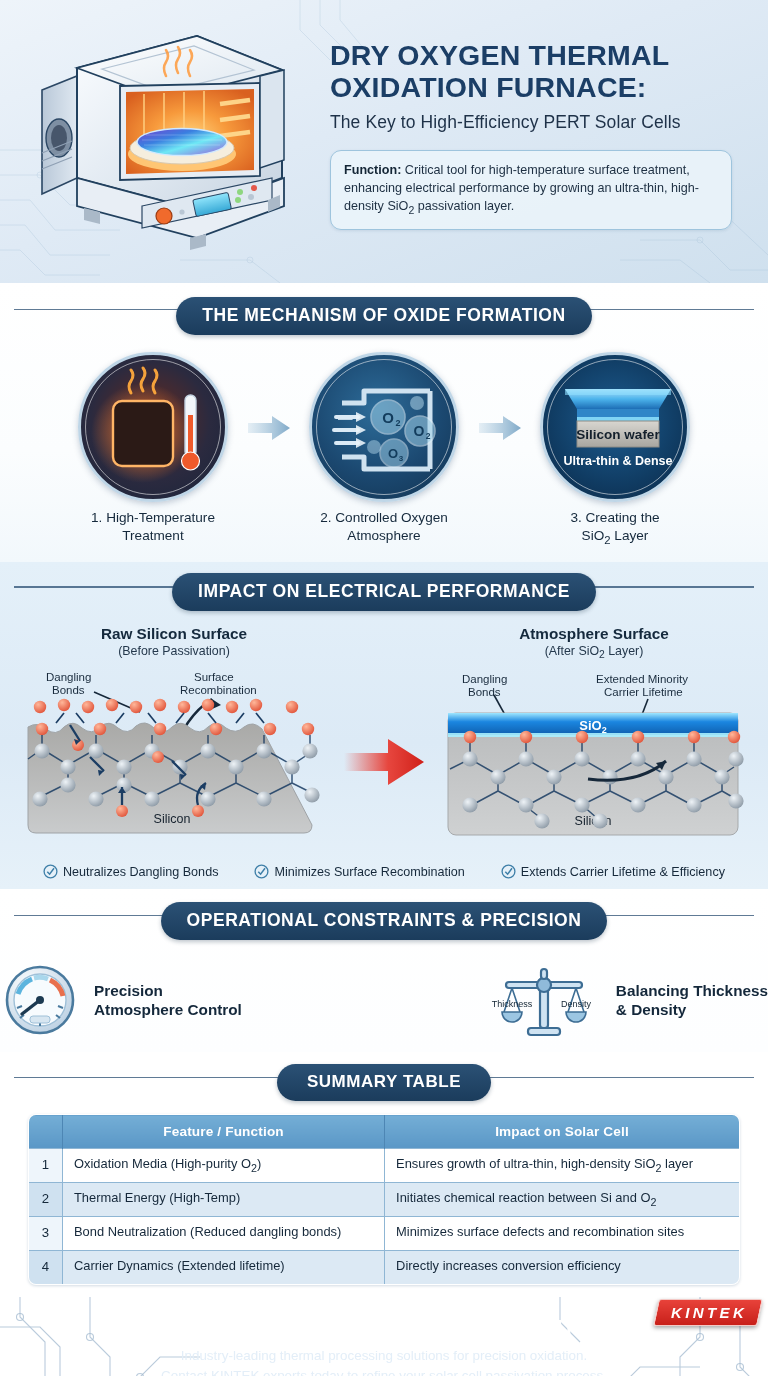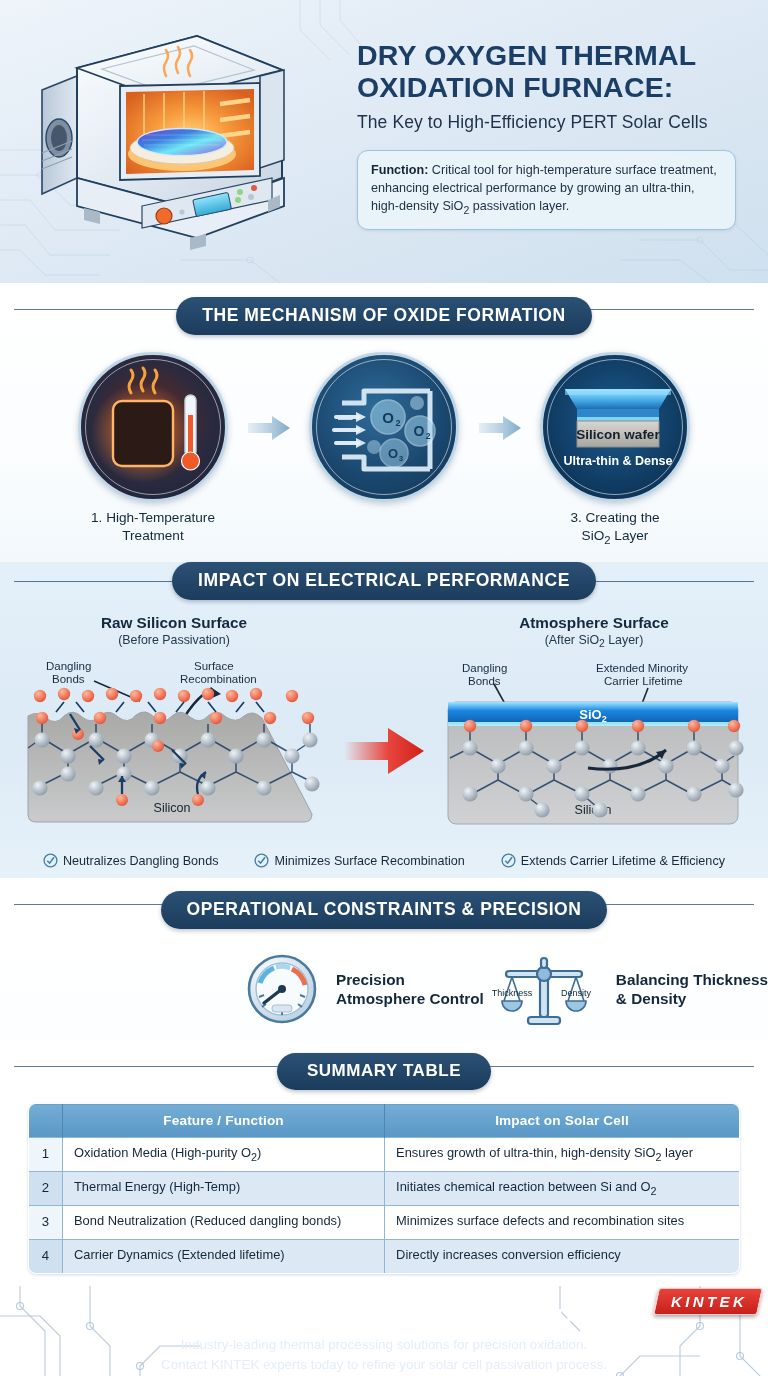--- a/index.html
+++ b/index.html
@@ -12,21 +12,21 @@
   }
   .page { width: 768px; height: 1376px; position: relative; }
 
   
   .hero {
     position: relative; height: 283px;
     background: linear-gradient(160deg, #eef4fa 0%, #dfeaf5 45%, #cfe0ee 100%);
     overflow: hidden;
   }
   .hero-circuit { position: absolute; inset: 0; opacity: .5; }
-  .hero-inner { position: relative; display: flex; height: 100%; gap: 27px; }
+  .hero-inner { position: relative; display: flex; height: 100%; }
 
   
   .furnace-wrap { width: 330px; position: relative; }
   .furnace { position: absolute; left: 22px; top: 28px; }
 
   .hero-text { flex: 1; padding: 40px 32px 0 0; position: relative; }
   .title {
     color: #1b3e66; font-weight: 800; font-size: 28.5px;
     line-height: 1.12; letter-spacing: .2px;
   }
@@ -81,38 +81,38 @@
   .step-label {
     margin-top: 7px; color: #15293c; font-weight: 400; font-size: 13.6px; line-height: 1.32;
   }
   .arrow-mid { width: 46px; padding-top: 63px; text-align: center; }
 
   
   .impact {
     background: linear-gradient(180deg, #e4f0f9 0%, #dceaf6 55%, #e6f1f9 100%);
     padding-bottom: 10px;
   }
-  .impact-head { }
+  .impact-head { padding-top: 11px; }
   .panels { display: flex; justify-content: center; margin-top: 14px; position: relative; }
   .panel { width: 324px; }
   .panel-title { text-align: center; color: #14293d; font-weight: 800; font-size: 15.3px; }
   .panel-sub { text-align: center; color: #24384c; font-size: 12.4px; margin-top: 1px; }
   .diagram { margin-top: 7px; position: relative; height: 190px; }
   .redarrow { width: 96px; display: flex; align-items: center; justify-content: center; padding-top: 42px; }
 
   .checks {
     display: flex; justify-content: center; gap: 36px; margin-top: 7px;
     color: #16293b; font-size: 12.6px;
   }
   .check { display: flex; align-items: center; gap: 5px; }
 
   
   .ops { background: linear-gradient(180deg, #ffffff 0%, #fdfeff 100%); padding-bottom: 12px; }
   .ops-head { padding-top: 13px; }
-  .ops-row { display: flex; justify-content: flex-end; align-items: center; margin-top: 20px; }
+  .ops-row { display: flex; justify-content: space-between; align-items: center; margin-top: 20px; }
   .ops-item { display: flex; align-items: center; gap: 12px; }
   .ops-label { color: #14283b; font-weight: 800; font-size: 15.3px; line-height: 1.28; }
 
   
   .tablewrap { background: #ffffff; padding: 0 0 12px 0; }
   .table-head { padding-top: 12px; }
   table {
     width: 712px; margin: 13px auto 0 auto; border-collapse: collapse;
     border: 1.5px solid #6d9dc4; border-radius: 8px; overflow: hidden;
     box-shadow: 0 1px 3px rgba(40,80,120,.2);
@@ -381,20 +381,24 @@
             <circle cx="108" cy="76" r="15" fill="#9fcfe8" opacity=".55" stroke="#dff0fa" stroke-width="1.6"></circle>
             <text x="107" y="81" font-family="Liberation Sans, sans-serif" font-size="14" font-weight="700" fill="#123c5c" text-anchor="middle">O</text>
             <text x="116" y="84" font-family="Liberation Sans, sans-serif" font-size="8.5" font-weight="700" fill="#123c5c" text-anchor="middle">2</text>
             <circle cx="82" cy="98" r="14" fill="#9fcfe8" opacity=".5" stroke="#dff0fa" stroke-width="1.6"></circle>
             <text x="81" y="103" font-family="Liberation Sans, sans-serif" font-size="13" font-weight="700" fill="#123c5c" text-anchor="middle">O</text>
             <text x="89" y="106" font-family="Liberation Sans, sans-serif" font-size="8" font-weight="700" fill="#123c5c" text-anchor="middle">3</text>
             <circle cx="105" cy="48" r="7" fill="#bcdff2" opacity=".5"></circle>
             <circle cx="62" cy="92" r="7" fill="#bcdff2" opacity=".45"></circle>
           </svg>
         </div>
+        <div class="step-label">
+          <div>2. Controlled Oxygen</div>
+          <div>Atmosphere</div>
+        </div>
       </div>
 
       <div class="arrow-mid">
         <svg width="42" height="26" viewBox="0 0 42 26">
           <path d="M0 8 H24 V1 L42 13 L24 25 V18 H0 Z" fill="url(#agr)"></path>
         </svg>
       </div>
 
       <div class="step">
         <div class="circle c3">

